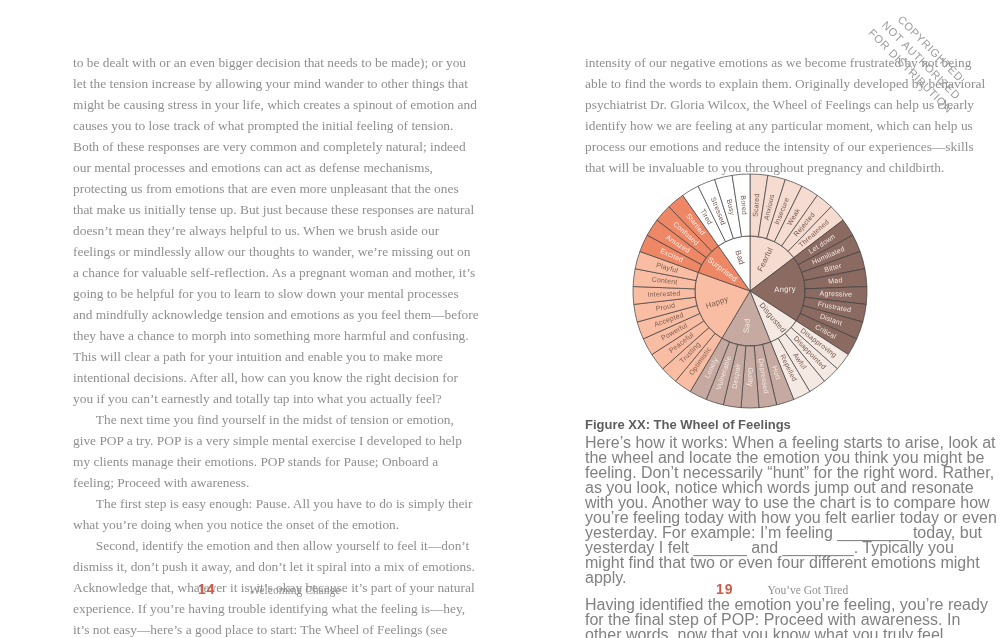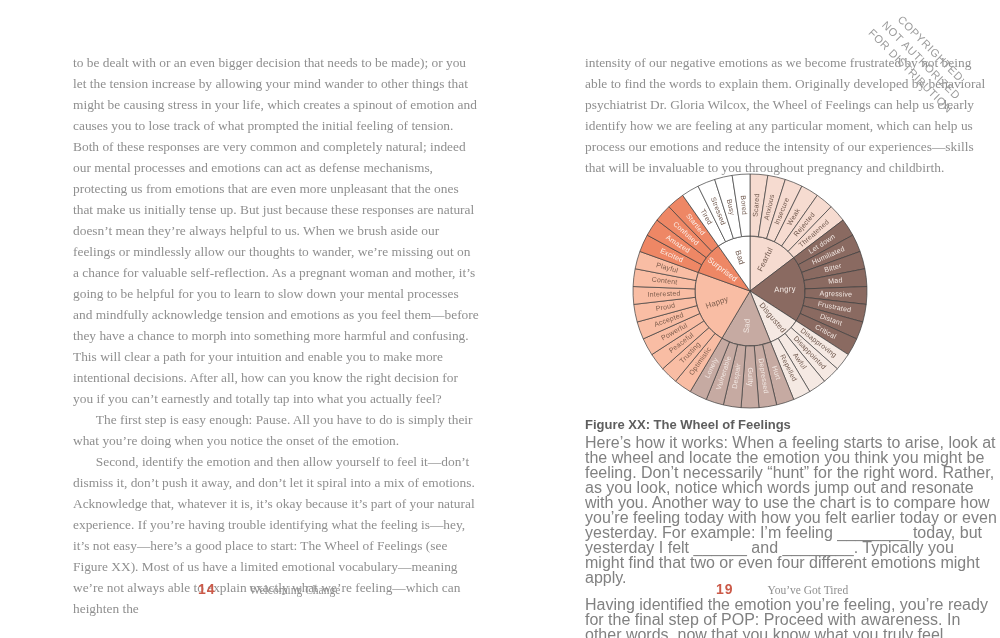--- a/index.html
+++ b/index.html
@@ -37,20 +37,21 @@
 
   <div class="watermark">
     <div>COPYRIGHTED:</div>
     <div>NOT AUTHORIZED</div>
     <div>FOR DISTRIBUTION</div>
   </div>
 
   <div>
     <div class="body-text left-col">
       <p>to be dealt with or an even bigger decision that needs to be made); or you let the tension increase by allowing your mind wander to other things that might be causing stress in your life, which creates a spinout of emotion and causes you to lose track of what prompted the initial feeling of tension. Both of these responses are very common and completely natural; indeed our mental processes and emotions can act as defense mechanisms, protecting us from emotions that are even more unpleasant that the ones that make us initially tense up. But just because these responses are natural doesn’t mean they’re always helpful to us. When we brush aside our feelings or mindlessly allow our thoughts to wander, we’re missing out on a chance for valuable self-reflection. As a pregnant woman and mother, it’s going to be helpful for you to learn to slow down your mental processes and mindfully acknowledge tension and emotions as you feel them—before they have a chance to morph into something more harmful and confusing. This will clear a path for your intuition and enable you to make more intentional decisions. After all, how can you know the right decision for you if you can’t earnestly and totally tap into what you actually feel?</p>
+      <p class="indent">The next time you find yourself in the midst of tension or emotion, give POP a try. POP is a very simple mental exercise I developed to help my clients manage their emotions. POP stands for Pause; Onboard a feeling; Proceed with awareness.</p>
       <p class="indent">The first step is easy enough: Pause. All you have to do is simply their what you’re doing when you notice the onset of the emotion.</p>
       <p class="indent">Second, identify the emotion and then allow yourself to feel it—don’t dismiss it, don’t push it away, and don’t let it spiral into a mix of emotions. Acknowledge that, whatever it is, it’s okay because it’s part of your natural experience. If you’re having trouble identifying what the feeling is—hey, it’s not easy—here’s a good place to start: The Wheel of Feelings (see Figure XX). Most of us have a limited emotional vocabulary—meaning we’re not always able to explain exactly what we’re feeling—which can heighten the</p>
     </div>
     <div class="footer footer-left">
       <span class="pagenum">14</span>
       <span class="sect">Welcoming Change</span>
     </div>
   </div>
 
   <div>

